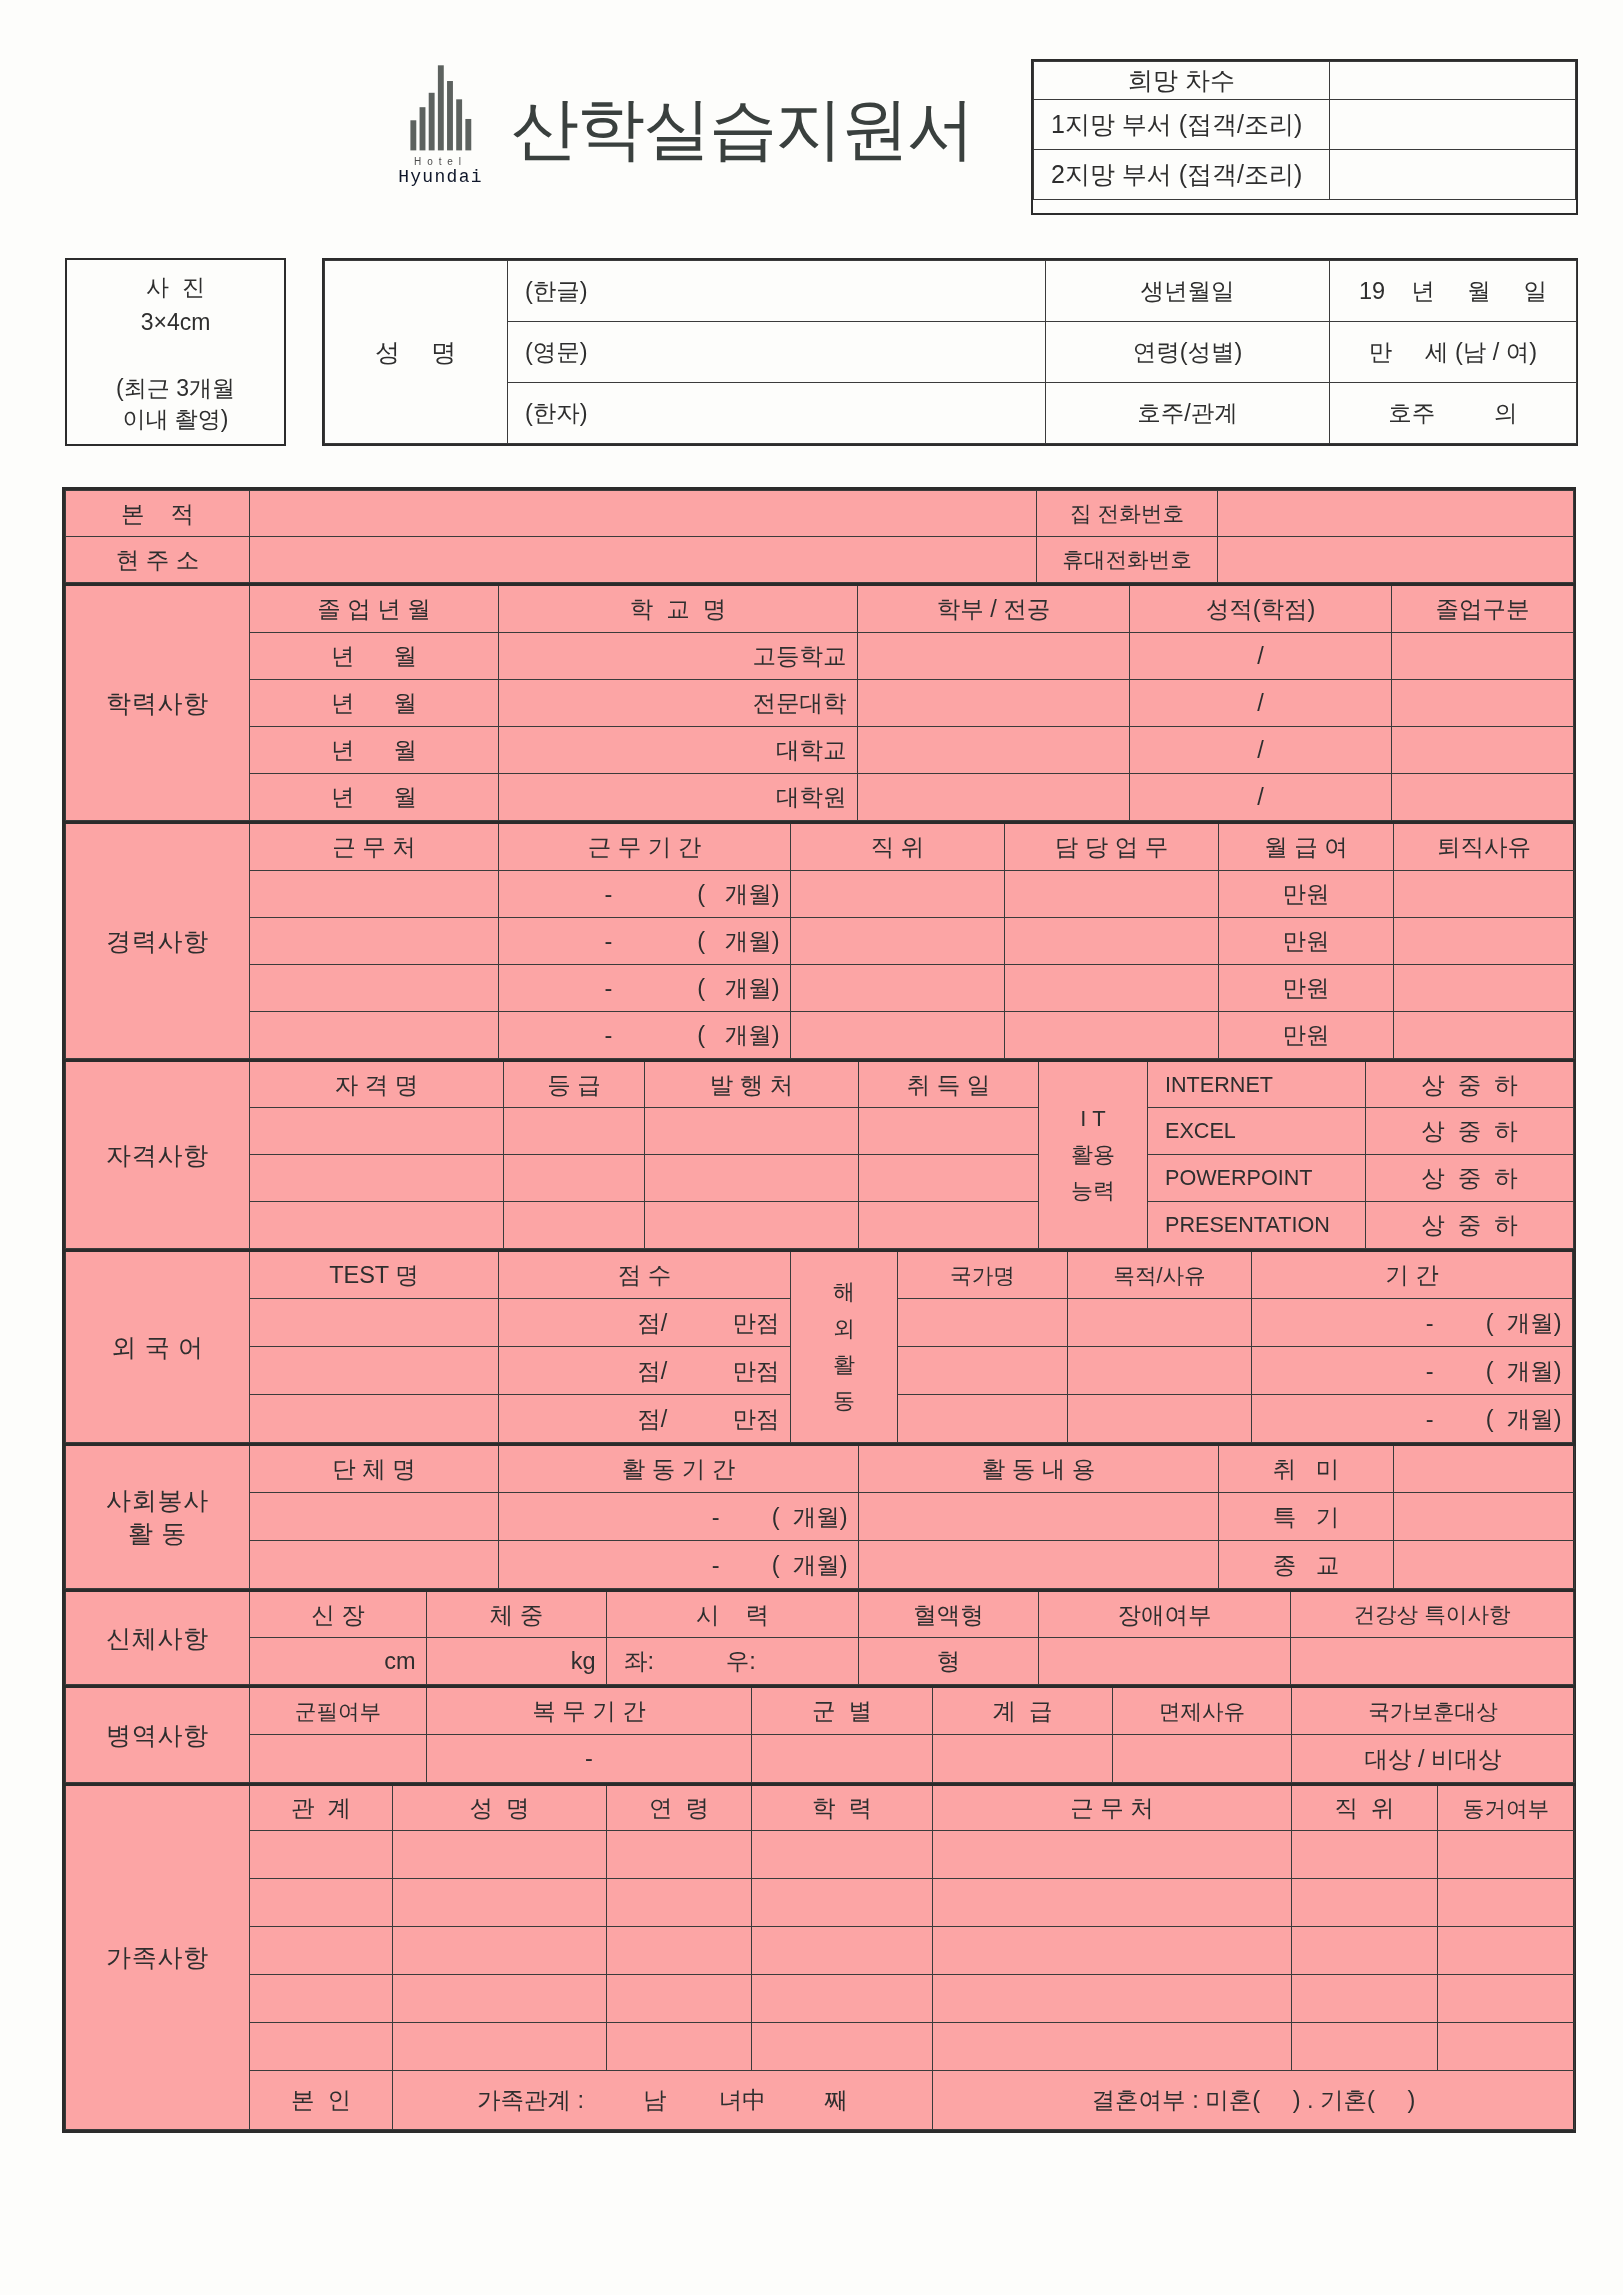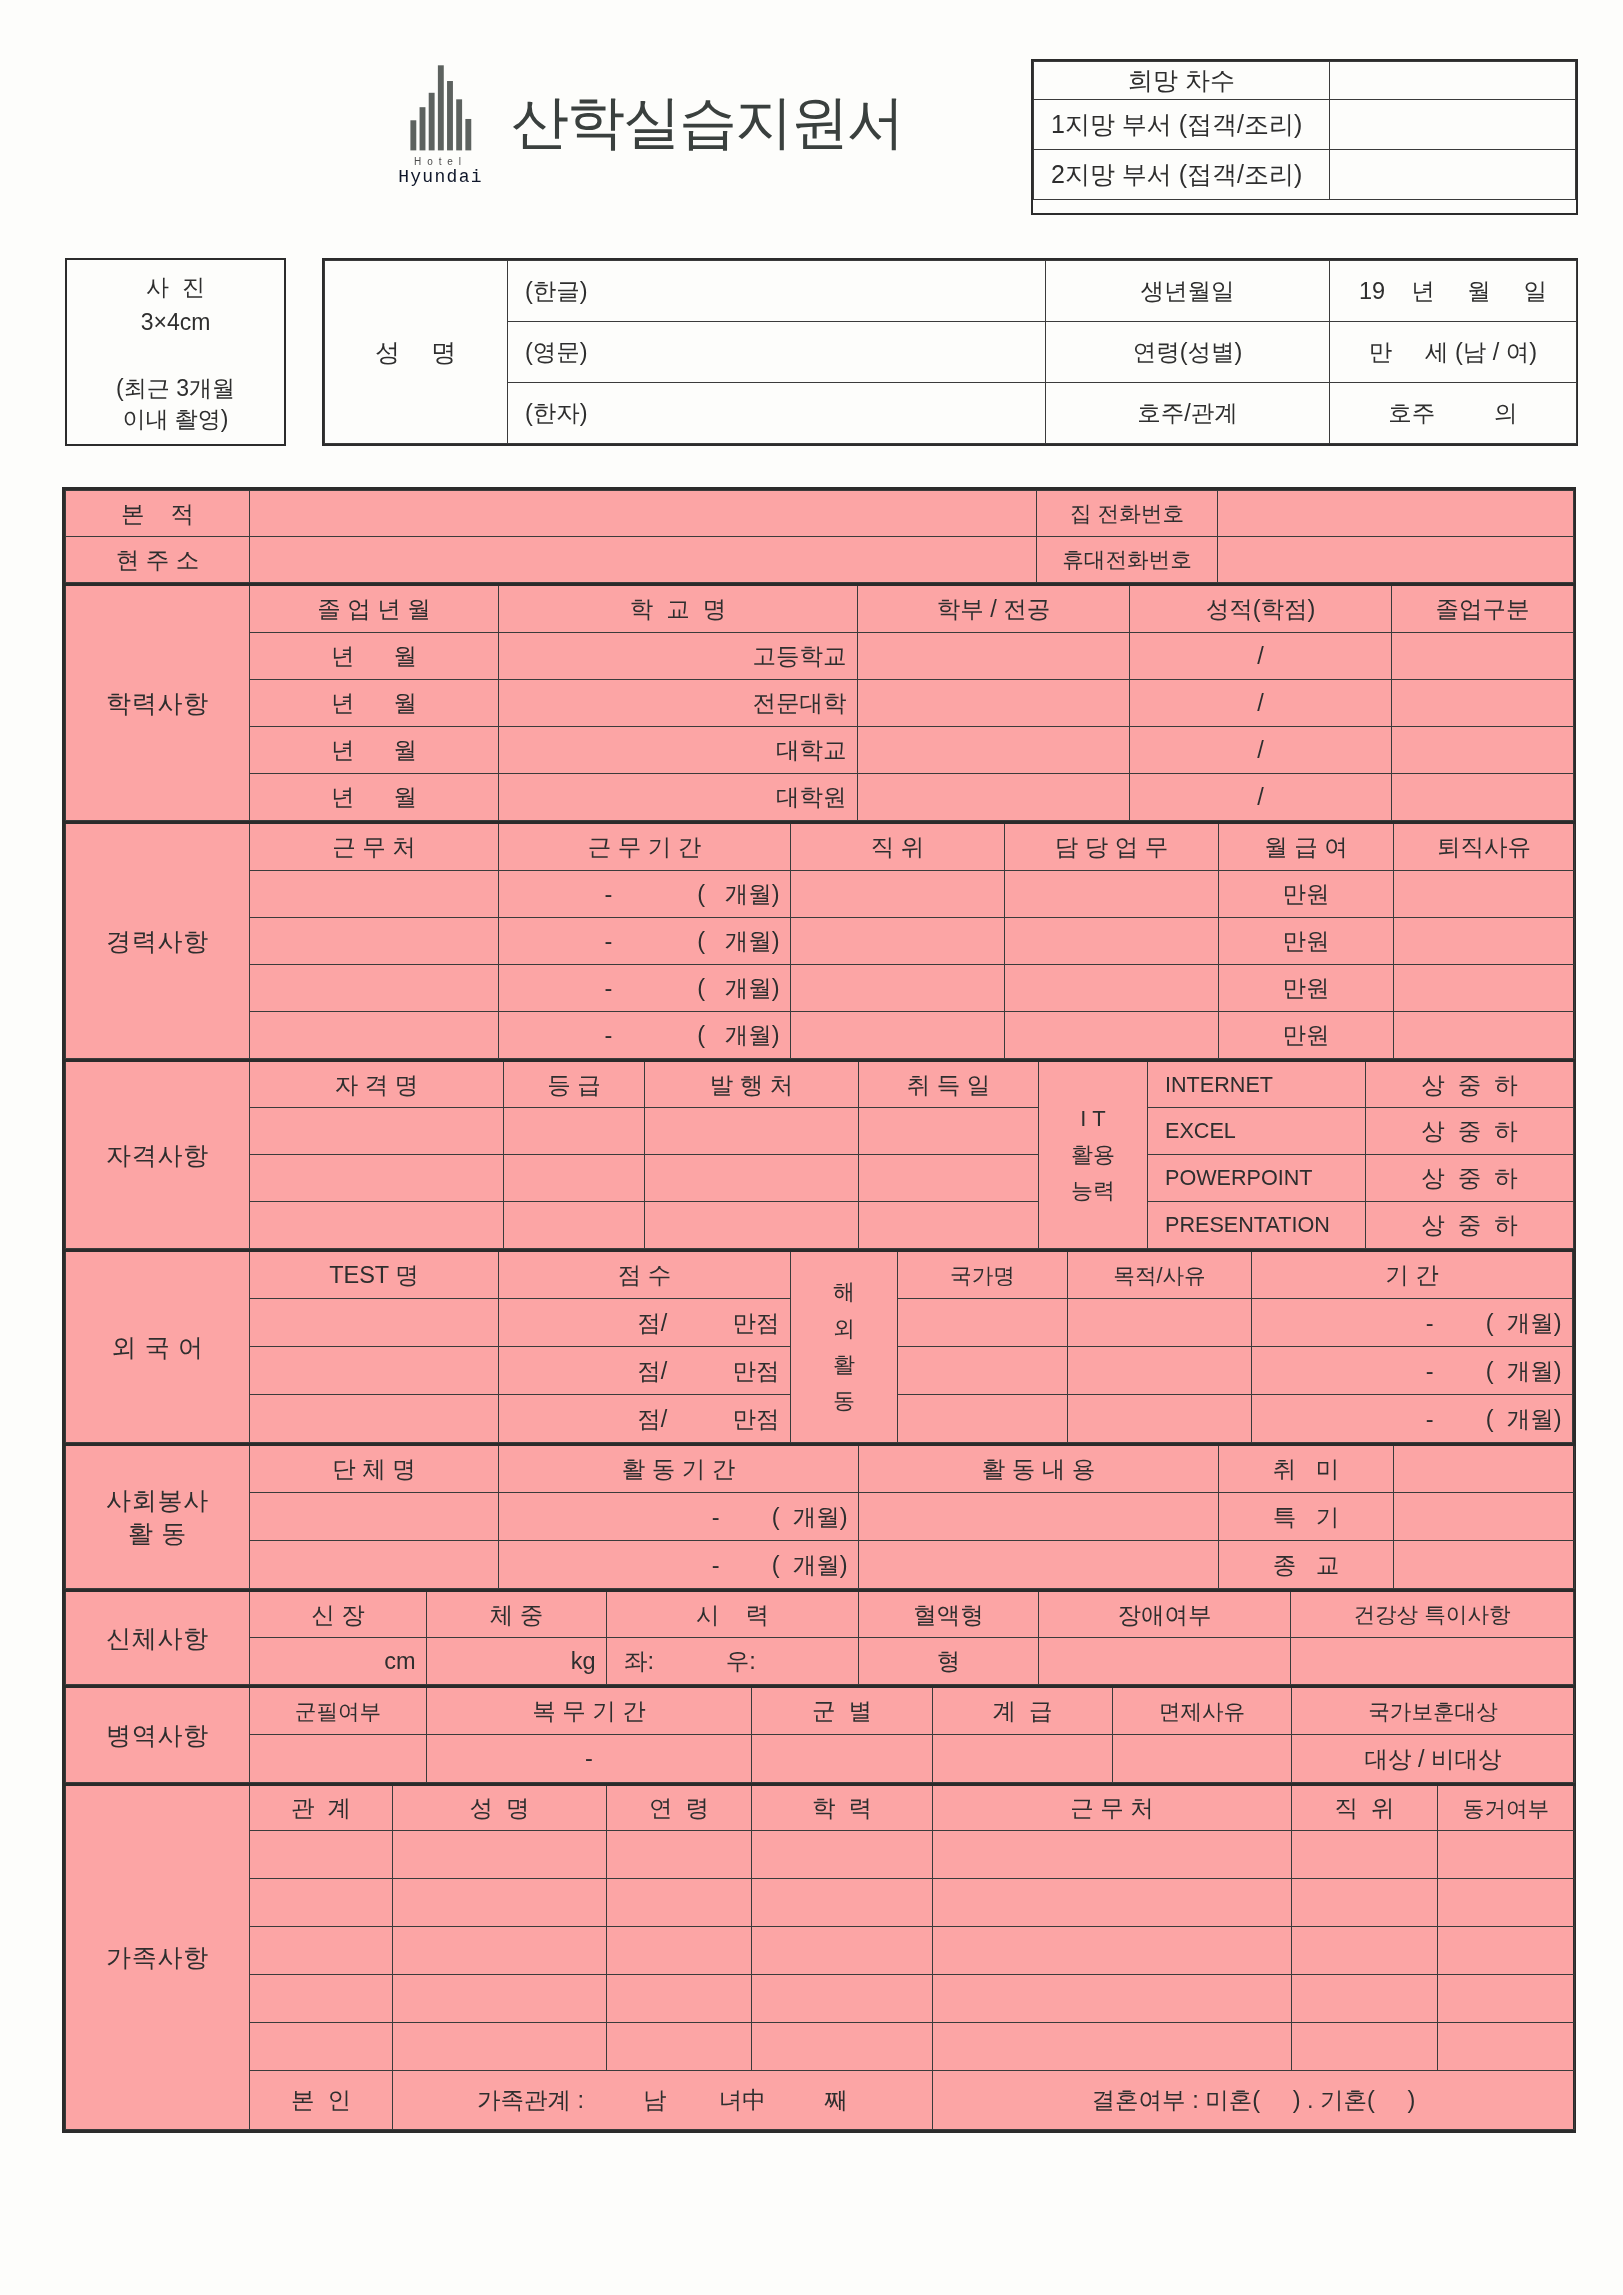--- a/index.html
+++ b/index.html
@@ -8,21 +8,21 @@
     position: relative; width: 1623px; height: 2295px;
     background: #fdfdfb; color:#2e2e2e;
     font-family: "Liberation Sans", sans-serif;
   }
   
   .logo { position:absolute; left:370px; top:64px; width:141px; text-align:center; }
   .logo-hotel { font-size:10px; letter-spacing:5.9px; color:#4c4c4c; margin-top:1.3px; }
   .logo-brand { font-family:Liberation Mono, monospace; font-size:18px; color:#0f172a; letter-spacing:1.3px; }
   .title {
     position:absolute; left:511px; top:84px; width:517px;
-    font-size:58px; font-weight:400; color:#3a403e; letter-spacing:-2px; white-space:nowrap;
+    font-size:68px; font-weight:400; color:#3a403e; letter-spacing:-2px; white-space:nowrap;
   }
   .wish-wrap { position:absolute; left:1031px; top:59px; width:547px; height:156px; border:2.6px solid #2c2c2c; background:#fdfdfb; }
   table { border-collapse:collapse; table-layout:fixed; width:100%; }
   td { border:1.3px solid #3b3b3b; font-size:23.5px; text-align:center; vertical-align:middle; white-space:pre; overflow:hidden; }
   .wish td { font-size:25px; }
   
   .photo-box {
     position:absolute; left:65px; top:258px; width:221px; height:188px;
     border:2.6px solid #2c2c2c; display:flex; flex-direction:column; align-items:center;
     font-size:23px; white-space:pre;

